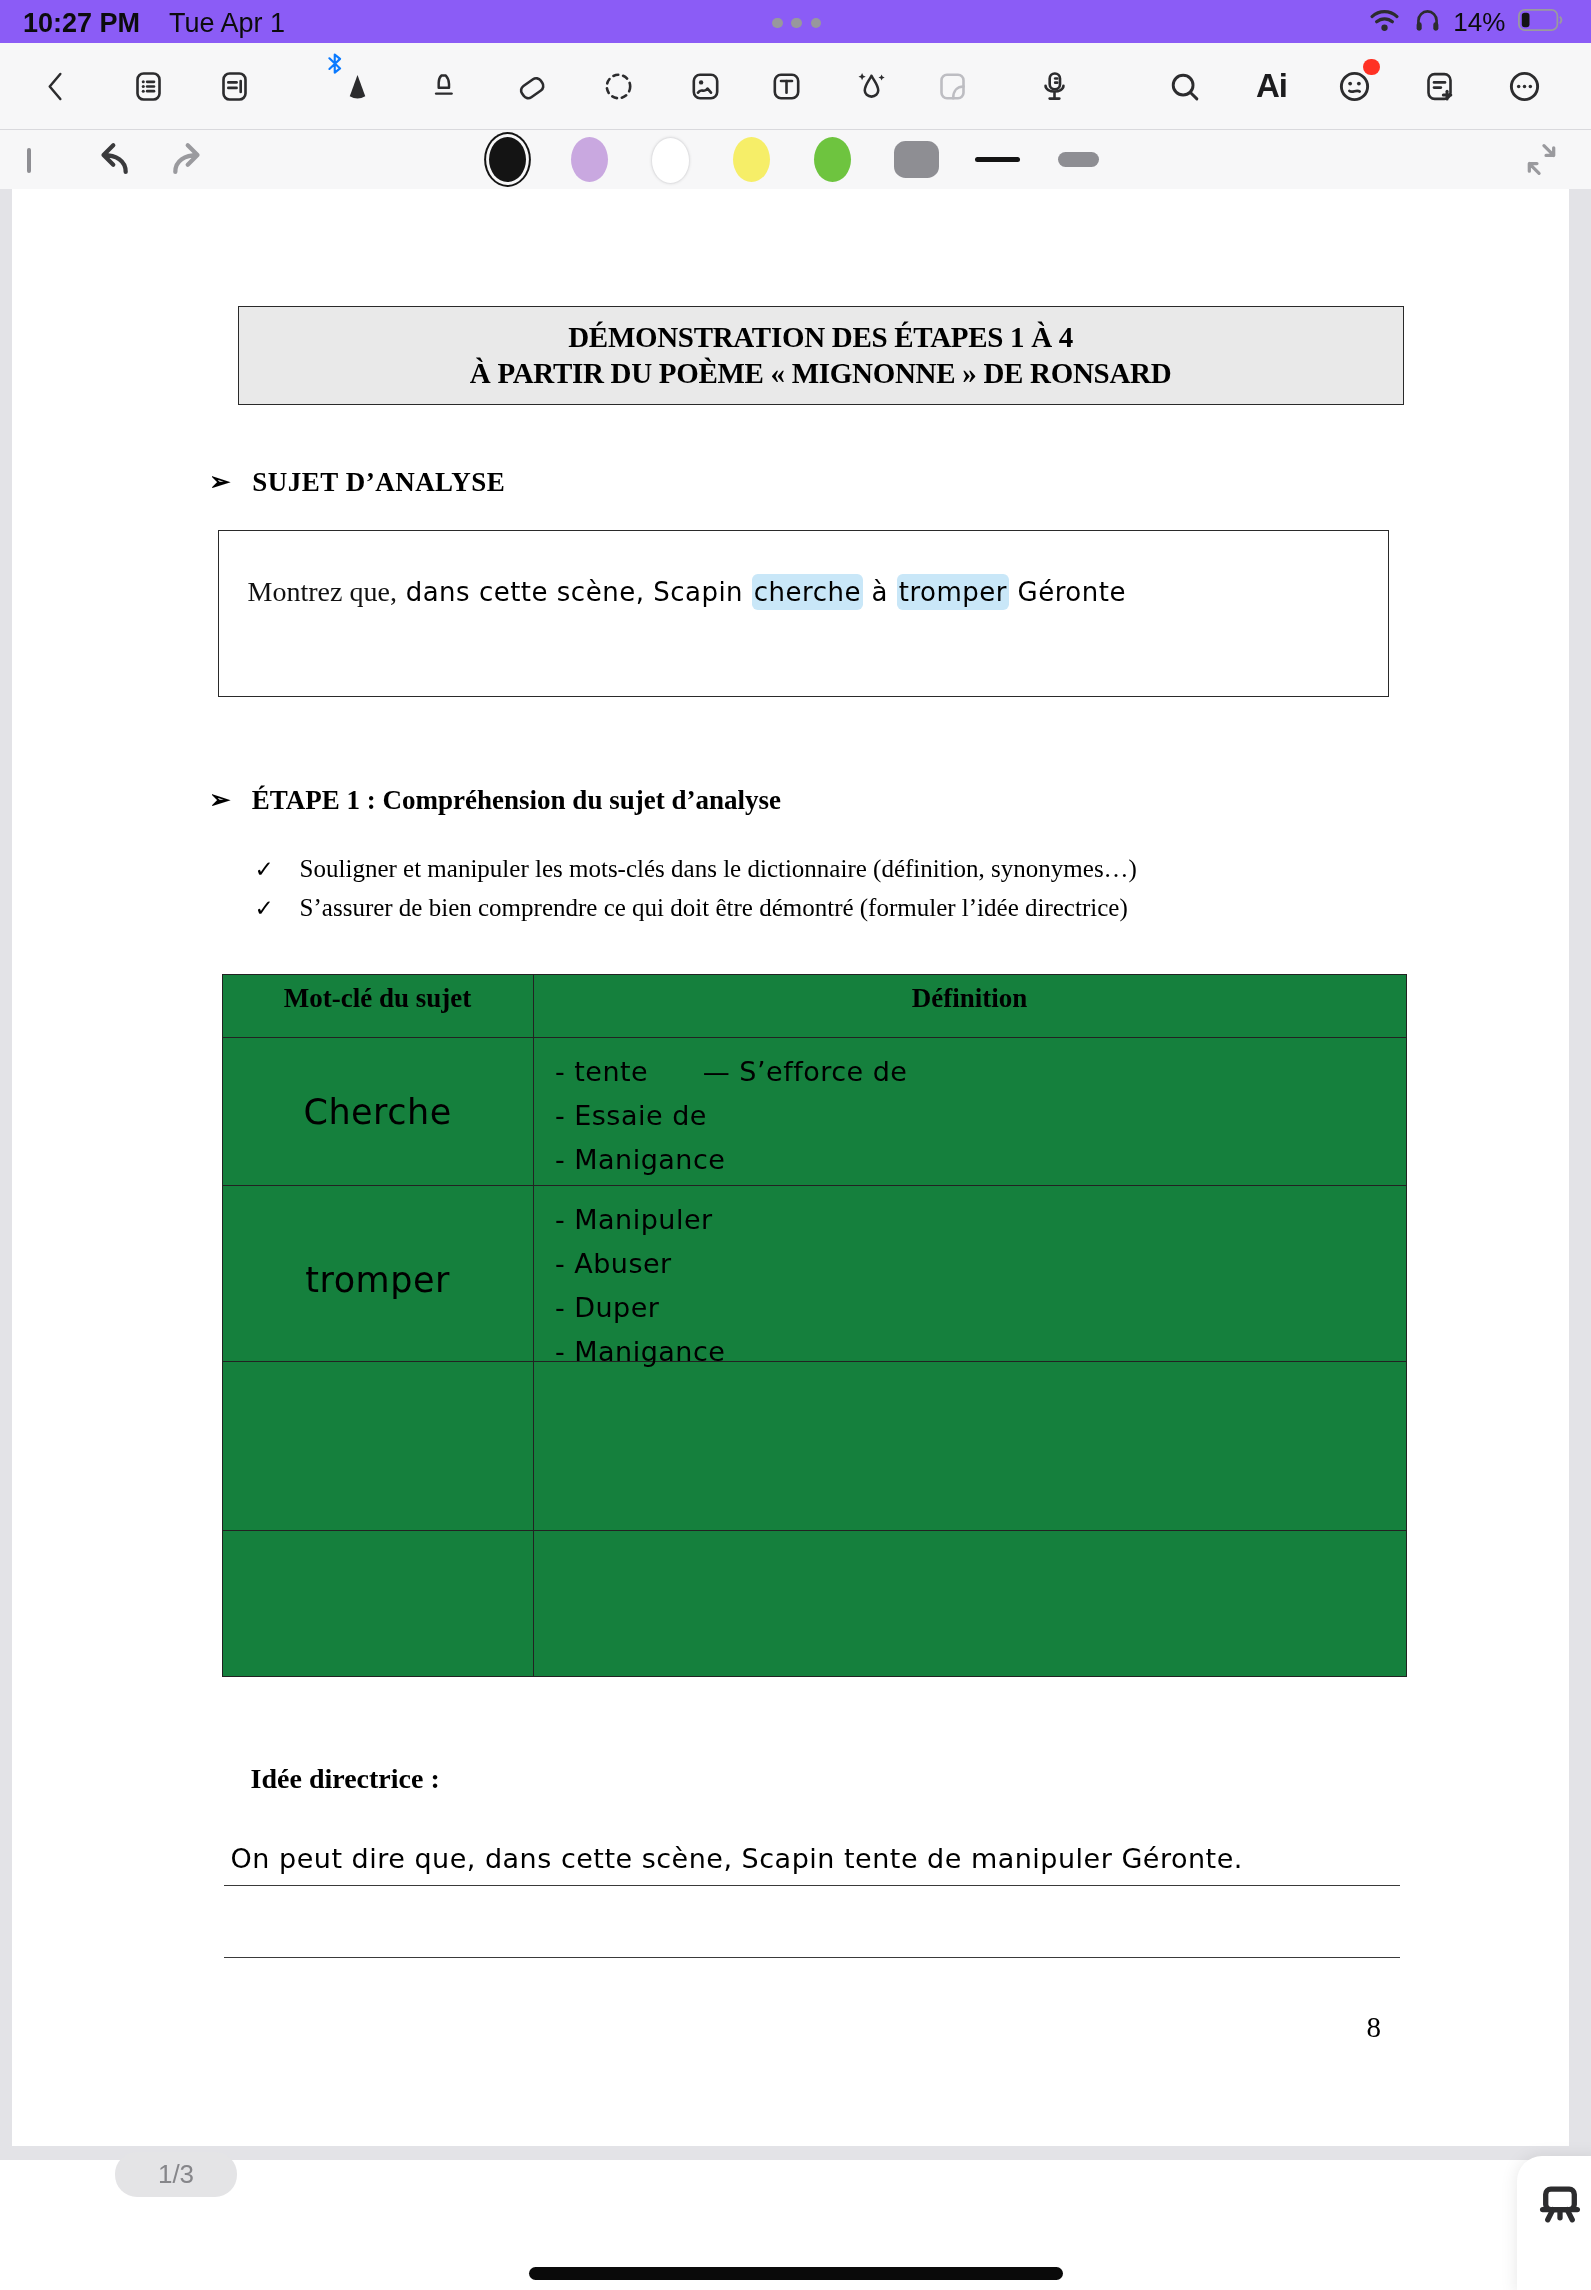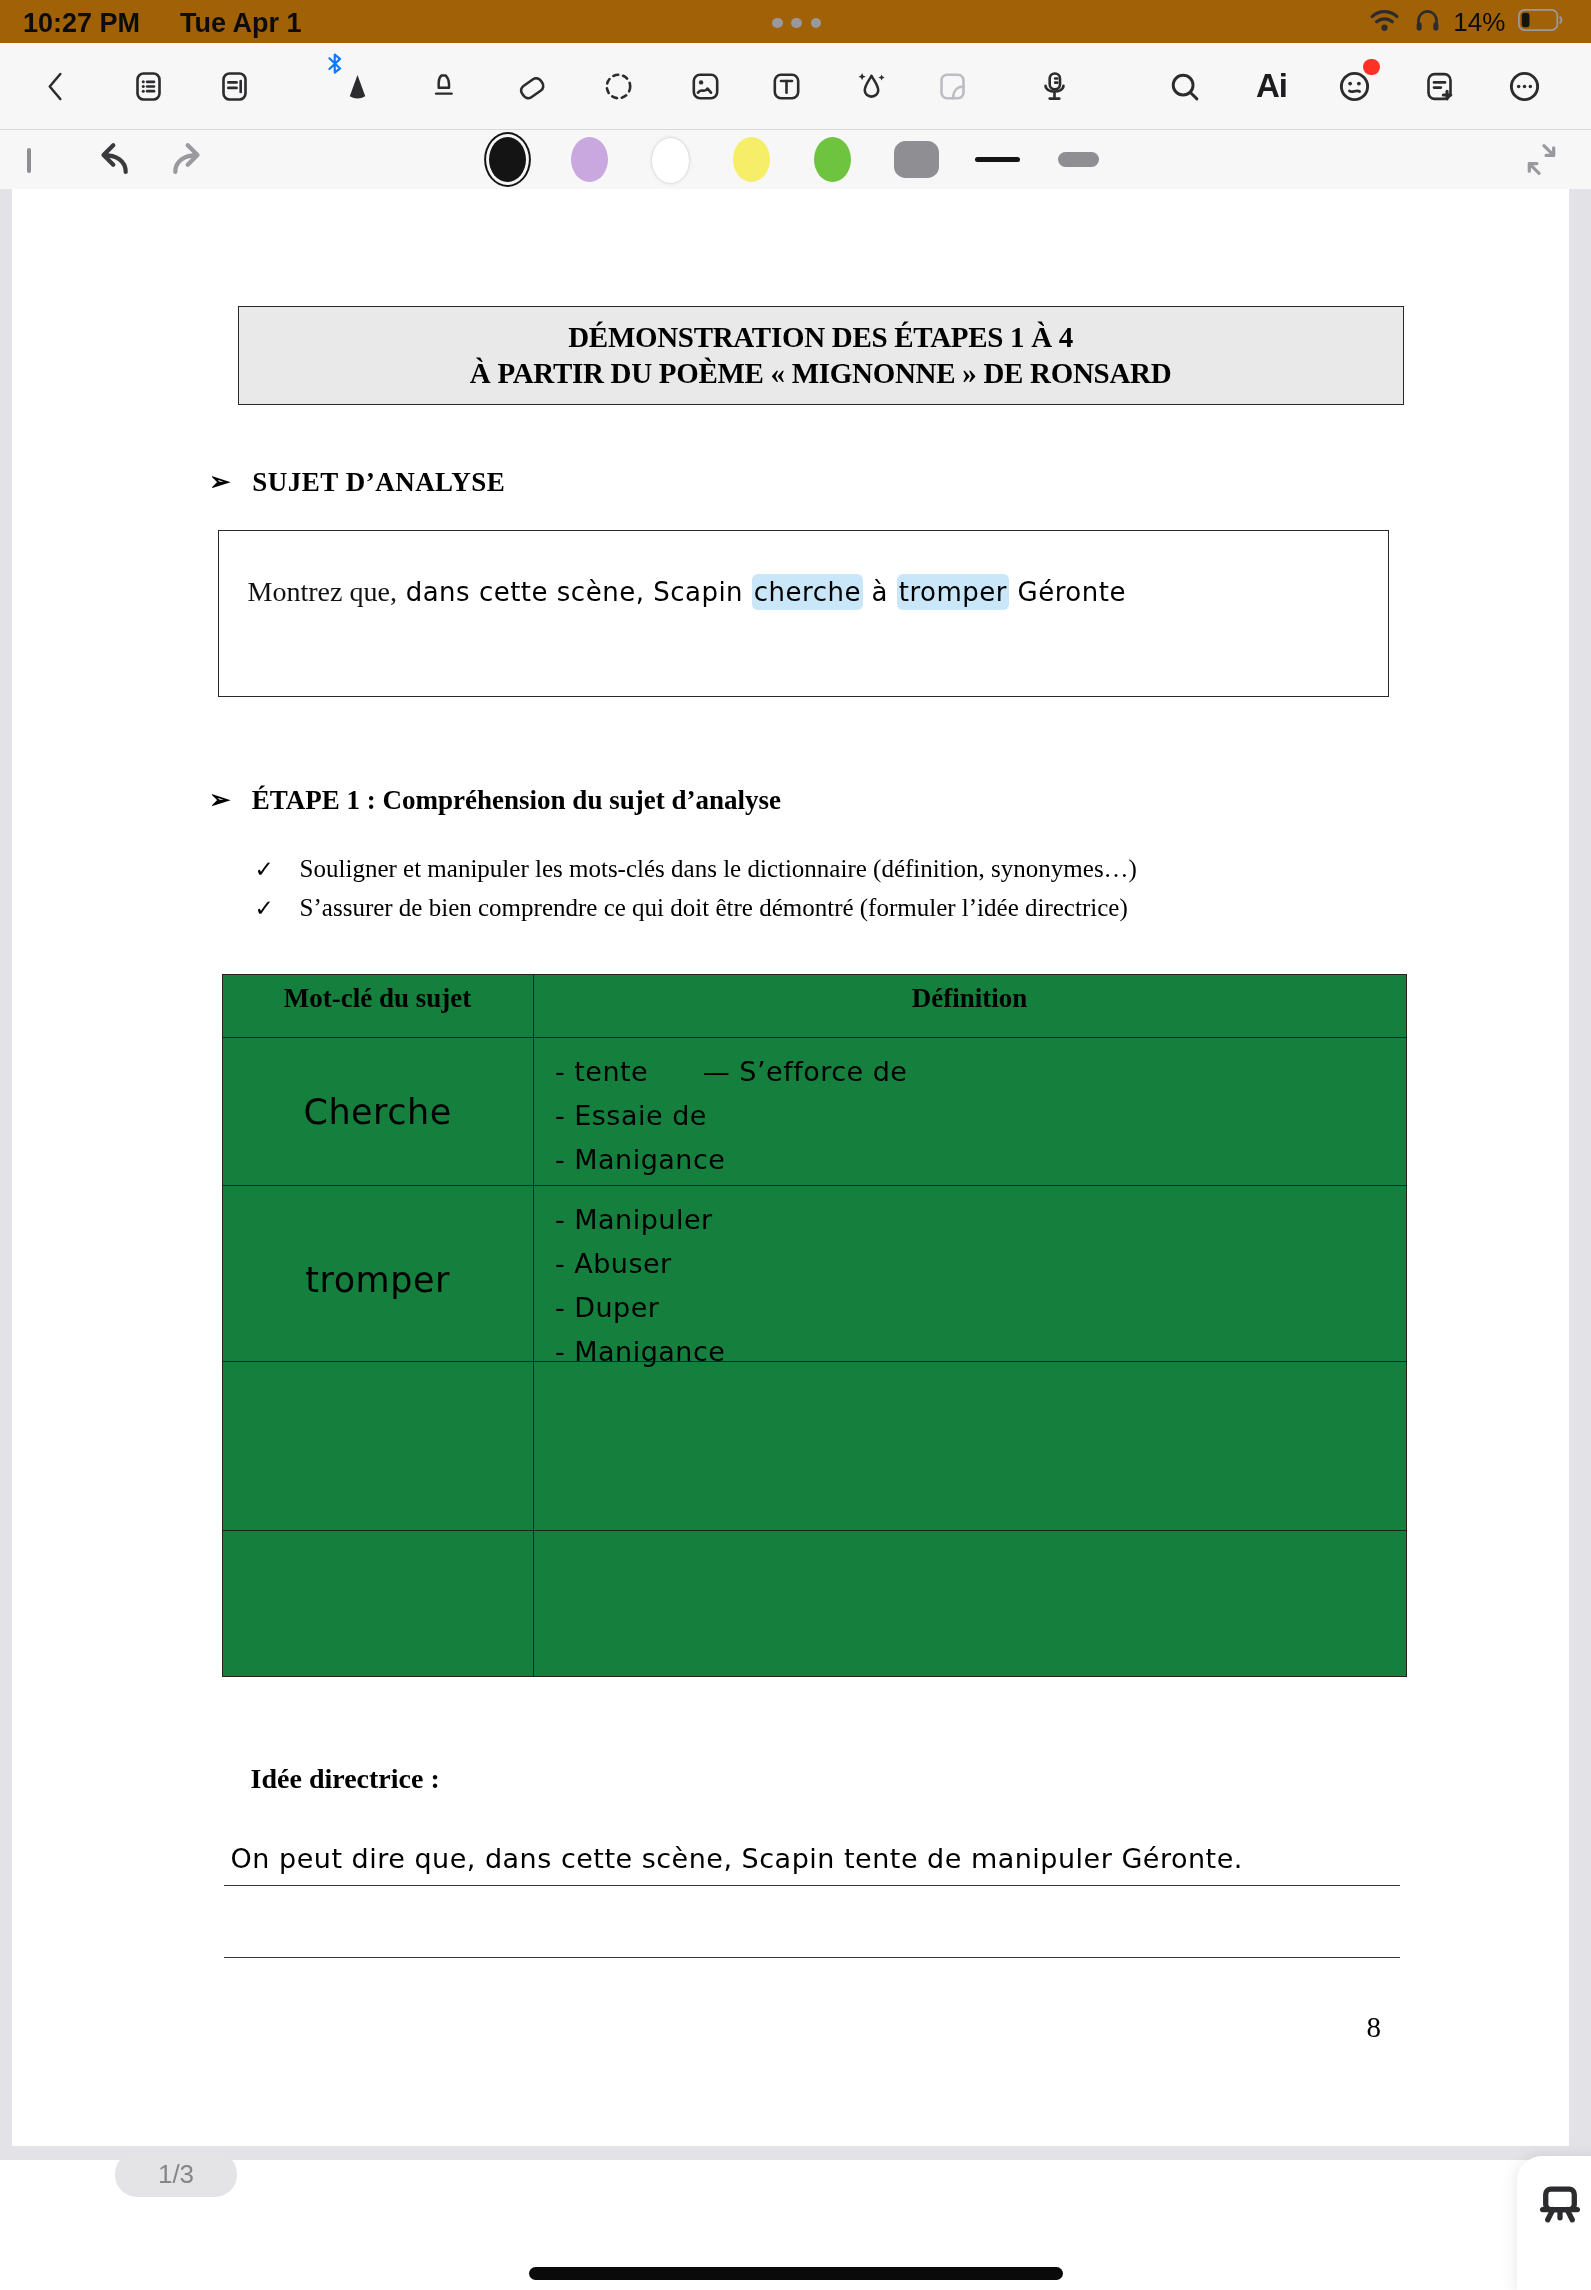--- a/index.html
+++ b/index.html
@@ -1,23 +1,23 @@
 <!DOCTYPE html>
 <html style="--accent: #0a7aff; --badge-red: #ff3124; --hl: #c9e7f8;"><head>
 <meta charset="utf-8">
 <style>
   html,body{margin:0;padding:0;}
   body{font-family:"Liberation Sans", sans-serif; -webkit-font-smoothing:antialiased;}
   .screen{position:relative;width:1591px;height:2290px;background:#ffffff;overflow:hidden;}
 
   
-  .status-bar{position:absolute;left:0;top:0;width:1591px;height:43px;background:#a16207;}
+  .status-bar{position:absolute;left:0;top:0;width:1591px;height:43px;background:#8b5cf6;}
   .sb-left{position:absolute;left:23px;top:7.8px;display:flex;gap:29px;font-size:27px;color:#0c0c0d;}
   .sb-time{font-weight:700;}
-  .sb-date{font-weight:700;margin-left:11px;}
+  .sb-date{font-weight:400;}
   .sb-dots{position:absolute;left:772px;top:17.5px;display:flex;gap:8.7px;}
   .sb-dot{width:10.7px;height:10.7px;border-radius:50%;background:#98989d;}
   .sb-right{position:absolute;right:25px;top:5.8px;display:flex;align-items:center;gap:11.6px;}
   .sb-batt-text{font-size:26px;color:#0c0c0d;}
 
   
   .toolbar{position:absolute;left:0;top:43px;width:1591px;height:146px;background:#f7f7f8;border-bottom:1px solid #c8c8cc;}
   .tb-sep{position:absolute;left:0;top:86px;width:1591px;height:1px;background:#d9d9dd;}
   .tool{position:absolute;top:0;width:43px;height:86px;display:flex;align-items:center;justify-content:center;}
   .tool svg{display:block;}

